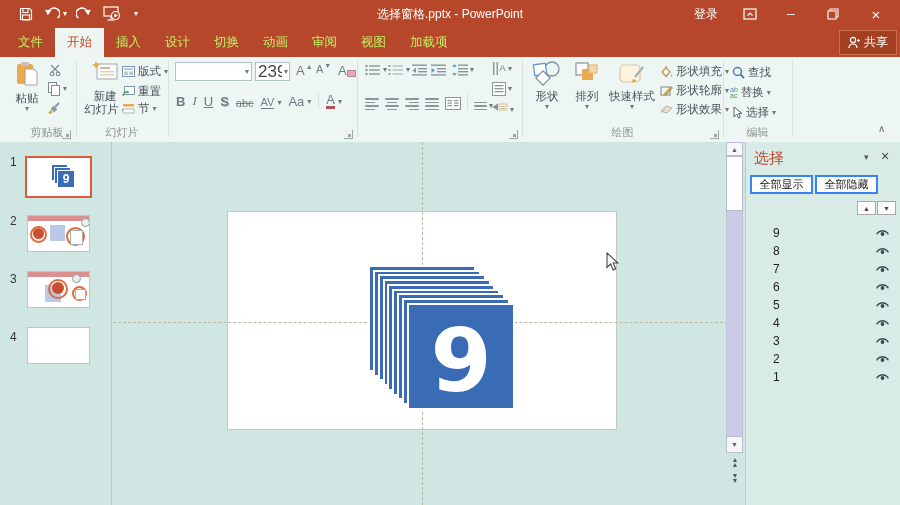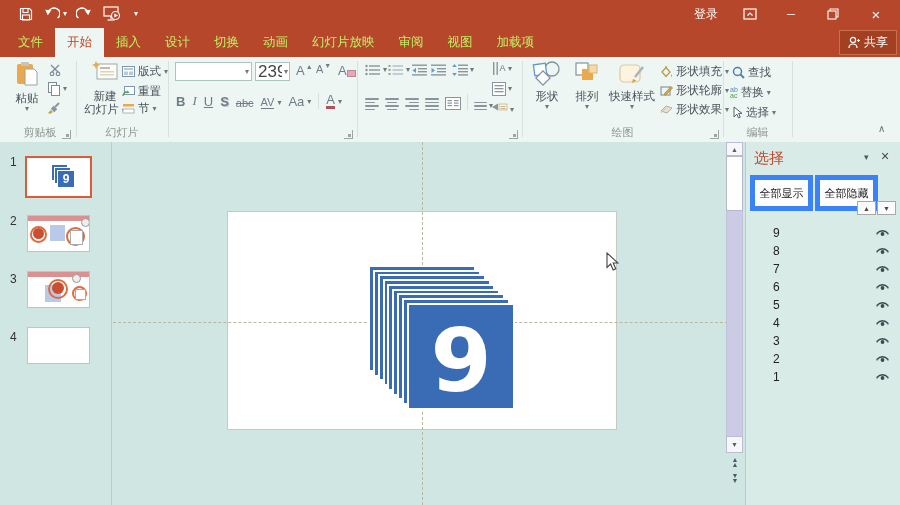--- a/index.html
+++ b/index.html
@@ -52,21 +52,21 @@
   .sq:nth-child(9){left:407px;top:303px}
   #front-num{width:100%;height:100%;display:flex;align-items:center;justify-content:center;color:#fff;font-size:88px;font-weight:bold;padding-top:8px;box-sizing:border-box;font-family:"DejaVu Sans",sans-serif}
   
   #vscroll{position:absolute;left:726px;top:142px;width:17px;height:311px;background:#cbcbe5;border-left:1px solid #c2c2d8;border-right:1px solid #c2c2d8;box-sizing:border-box}
   .sbtn{position:absolute;left:726px;width:17px;background:#f7f7fb;border:1px solid #bcbcd2;box-sizing:border-box;display:flex;align-items:center;justify-content:center;color:#56606b;font-size:7px}
   #sthumb{position:absolute;left:726px;top:156px;width:17px;height:55px;background:#fefefe;border:1px solid #b6b6cc;box-sizing:border-box}
   .chev{position:absolute;left:728px;width:14px;height:13px;display:flex;flex-direction:column;align-items:center;justify-content:center;line-height:4.5px;font-size:7px;color:#4f5a66}
   
   #pane{position:absolute;left:745px;top:142px;width:155px;height:363px;background:#d8ebe7;border-left:1px solid #bfc7d4;box-sizing:border-box}
   #pane-title{position:absolute;left:8px;top:7px;font-size:15px;color:#C5492E}
-  .pbtn{position:absolute;top:33px;height:36px;background:#fdfdfd;border:5px solid #3b82f6;box-sizing:border-box;font-size:11px;color:#222;display:flex;align-items:center;justify-content:center}
+  .pbtn{position:absolute;top:33px;height:19px;background:#fdfdfd;border:2px solid #3b82f6;box-sizing:border-box;font-size:11px;color:#222;display:flex;align-items:center;justify-content:center}
   .ord{position:absolute;top:59px;width:19px;height:14px;background:#fbfbfb;border:1px solid #a8a8a8;box-sizing:border-box;display:flex;align-items:center;justify-content:center;font-size:7px;color:#4a4a4a}
   .srow{position:absolute;left:0;width:155px;height:17px;font-size:12px;color:#222}
   .srow .lbl{position:absolute;left:27px;top:1px}
   .srow .eye{position:absolute;right:11px;top:4px}
   svg{display:block}
 </style>
 </head>
 <body>
 
 <div id="titlebar">
@@ -98,20 +98,21 @@
         <line x1="8" y1="10" x2="8" y2="13" stroke="#fff" stroke-width="1.2"></line>
         <line x1="4.5" y1="14" x2="11.5" y2="14" stroke="#fff" stroke-width="1.2"></line>
         <circle cx="12.5" cy="9.5" r="4" fill="#B7472A" stroke="#fff" stroke-width="1.1"></circle>
         <polygon points="11.3,7.5 15,9.5 11.3,11.5" fill="#fff"></polygon>
       </svg>
   </span>
   <span class="qat-btn" style="left:130px;width:12px">
       <span class="dd" style="color:#fff">▾</span>
     </span>
 
+  <span id="win-title">选择窗格.pptx - PowerPoint</span>
 
   <span class="wc" style="left:688px;width:36px;font-size:12px">登录</span>
   <span class="wc" style="left:738px;width:24px">
     <svg width="14" height="12" viewBox="0 0 14 12">
         <rect x="1" y="1" width="12" height="10" fill="none" stroke="#fff" stroke-width="1.2"></rect>
         <polyline points="4.5,7.5 7,5 9.5,7.5" fill="none" stroke="#fff" stroke-width="1.2"></polyline>
       </svg>
   </span>
   <span class="wc" style="left:778px;width:26px;font-size:11px">─</span>
   <span class="wc" style="left:820px;width:26px">
@@ -123,21 +124,20 @@
   <span class="wc" style="left:862px;width:28px;font-size:15px">×</span>
 </div>
 
 <div id="tabrow">
   <span class="tab">文件</span>
   <span class="tab active">开始</span>
   <span class="tab">插入</span>
   <span class="tab">设计</span>
   <span class="tab">切换</span>
   <span class="tab">动画</span>
-  <span class="tab">幻灯片放映</span>
   <span class="tab">审阅</span>
   <span class="tab">视图</span>
   <span class="tab">加载项</span>
   <span id="share-btn">
     <svg width="12" height="13" viewBox="0 0 12 13">
         <circle cx="5" cy="4" r="2.6" fill="none" stroke="#fff" stroke-width="1.2"></circle>
         <path d="M1,12 Q1,8 5,8 Q9,8 9,12" fill="none" stroke="#fff" stroke-width="1.2"></path>
         <line x1="9" y1="4.5" x2="12" y2="4.5" stroke="#fff" stroke-width="1.1"></line>
         <line x1="10.5" y1="3" x2="10.5" y2="6" stroke="#fff" stroke-width="1.1"></line>
       </svg>
@@ -179,21 +179,21 @@
     </span>
     <span class="dd">▾</span>
   </span>
   <span class="rbtn" style="left:47px;top:44px">
     <svg width="14" height="13" viewBox="0 0 14 13">
         <polygon points="1,12 4,9 6,11 3,13" fill="#caa24a"></polygon>
         <rect x="4.5" y="6" width="5" height="4" transform="rotate(45 7 8)" fill="#8a959c"></rect>
         <path d="M8,6 L12,2" stroke="#8a959c" stroke-width="2"></path>
       </svg>
   </span>
-  <div class="g-label" style="left:8px;width:64px">剪贴板</div>
+  <div class="g-label" style="left:15px;width:64px">剪贴板</div>
   <span class="dlg" style="left:62px"></span>
 
   <div class="bigbtn" style="left:84px;top:4px;width:42px">
     <span style="display:inline-block">
       <svg width="26" height="26" viewBox="0 0 26 26">
           <rect x="5" y="3" width="20" height="15" fill="#fdfdf6" stroke="#9aa7ad" stroke-width="1"></rect>
           <rect x="8" y="6" width="10" height="2" fill="#c8b9a4"></rect>
           <rect x="8" y="10" width="14" height="1.5" fill="#ddd3c2"></rect>
           <rect x="8" y="13" width="14" height="1.5" fill="#ddd3c2"></rect>
           <path d="M4,0 l1.2,2.8 L8,4 l-2.8,1.2 L4,8 l-1.2,-2.8 L0,4 l2.8,-1.2 z" fill="#E9A94C"></path>

